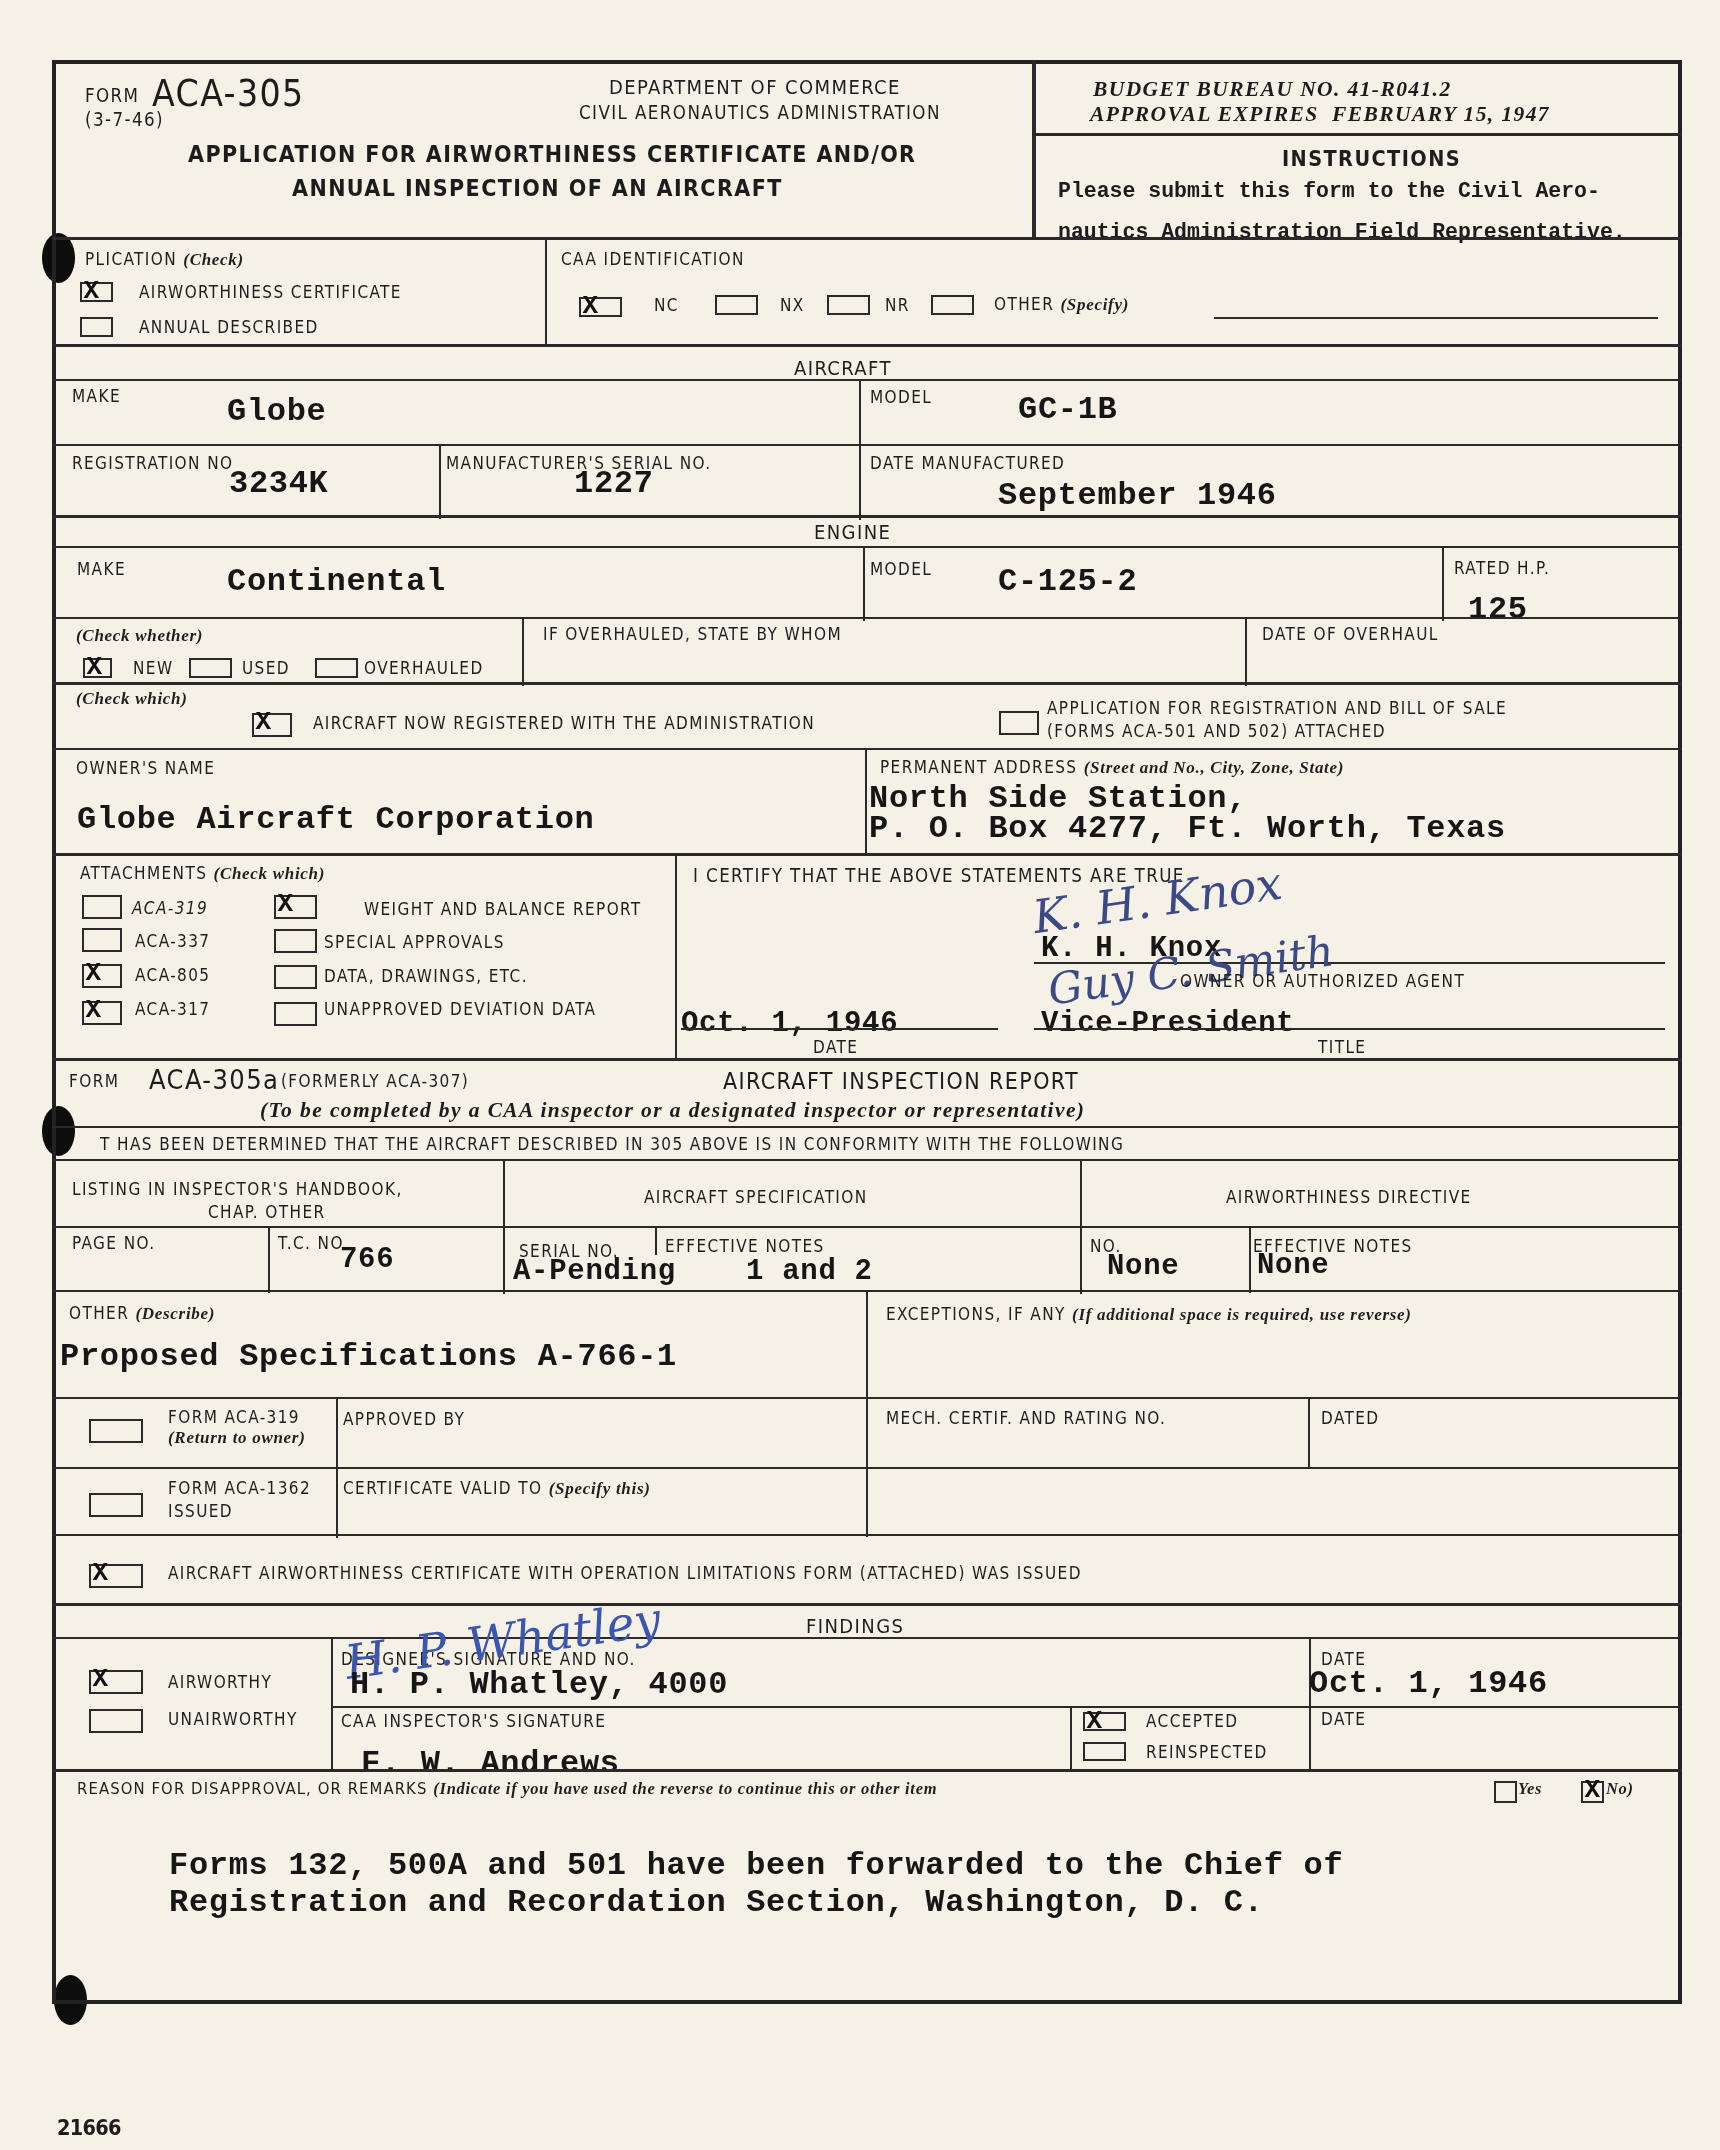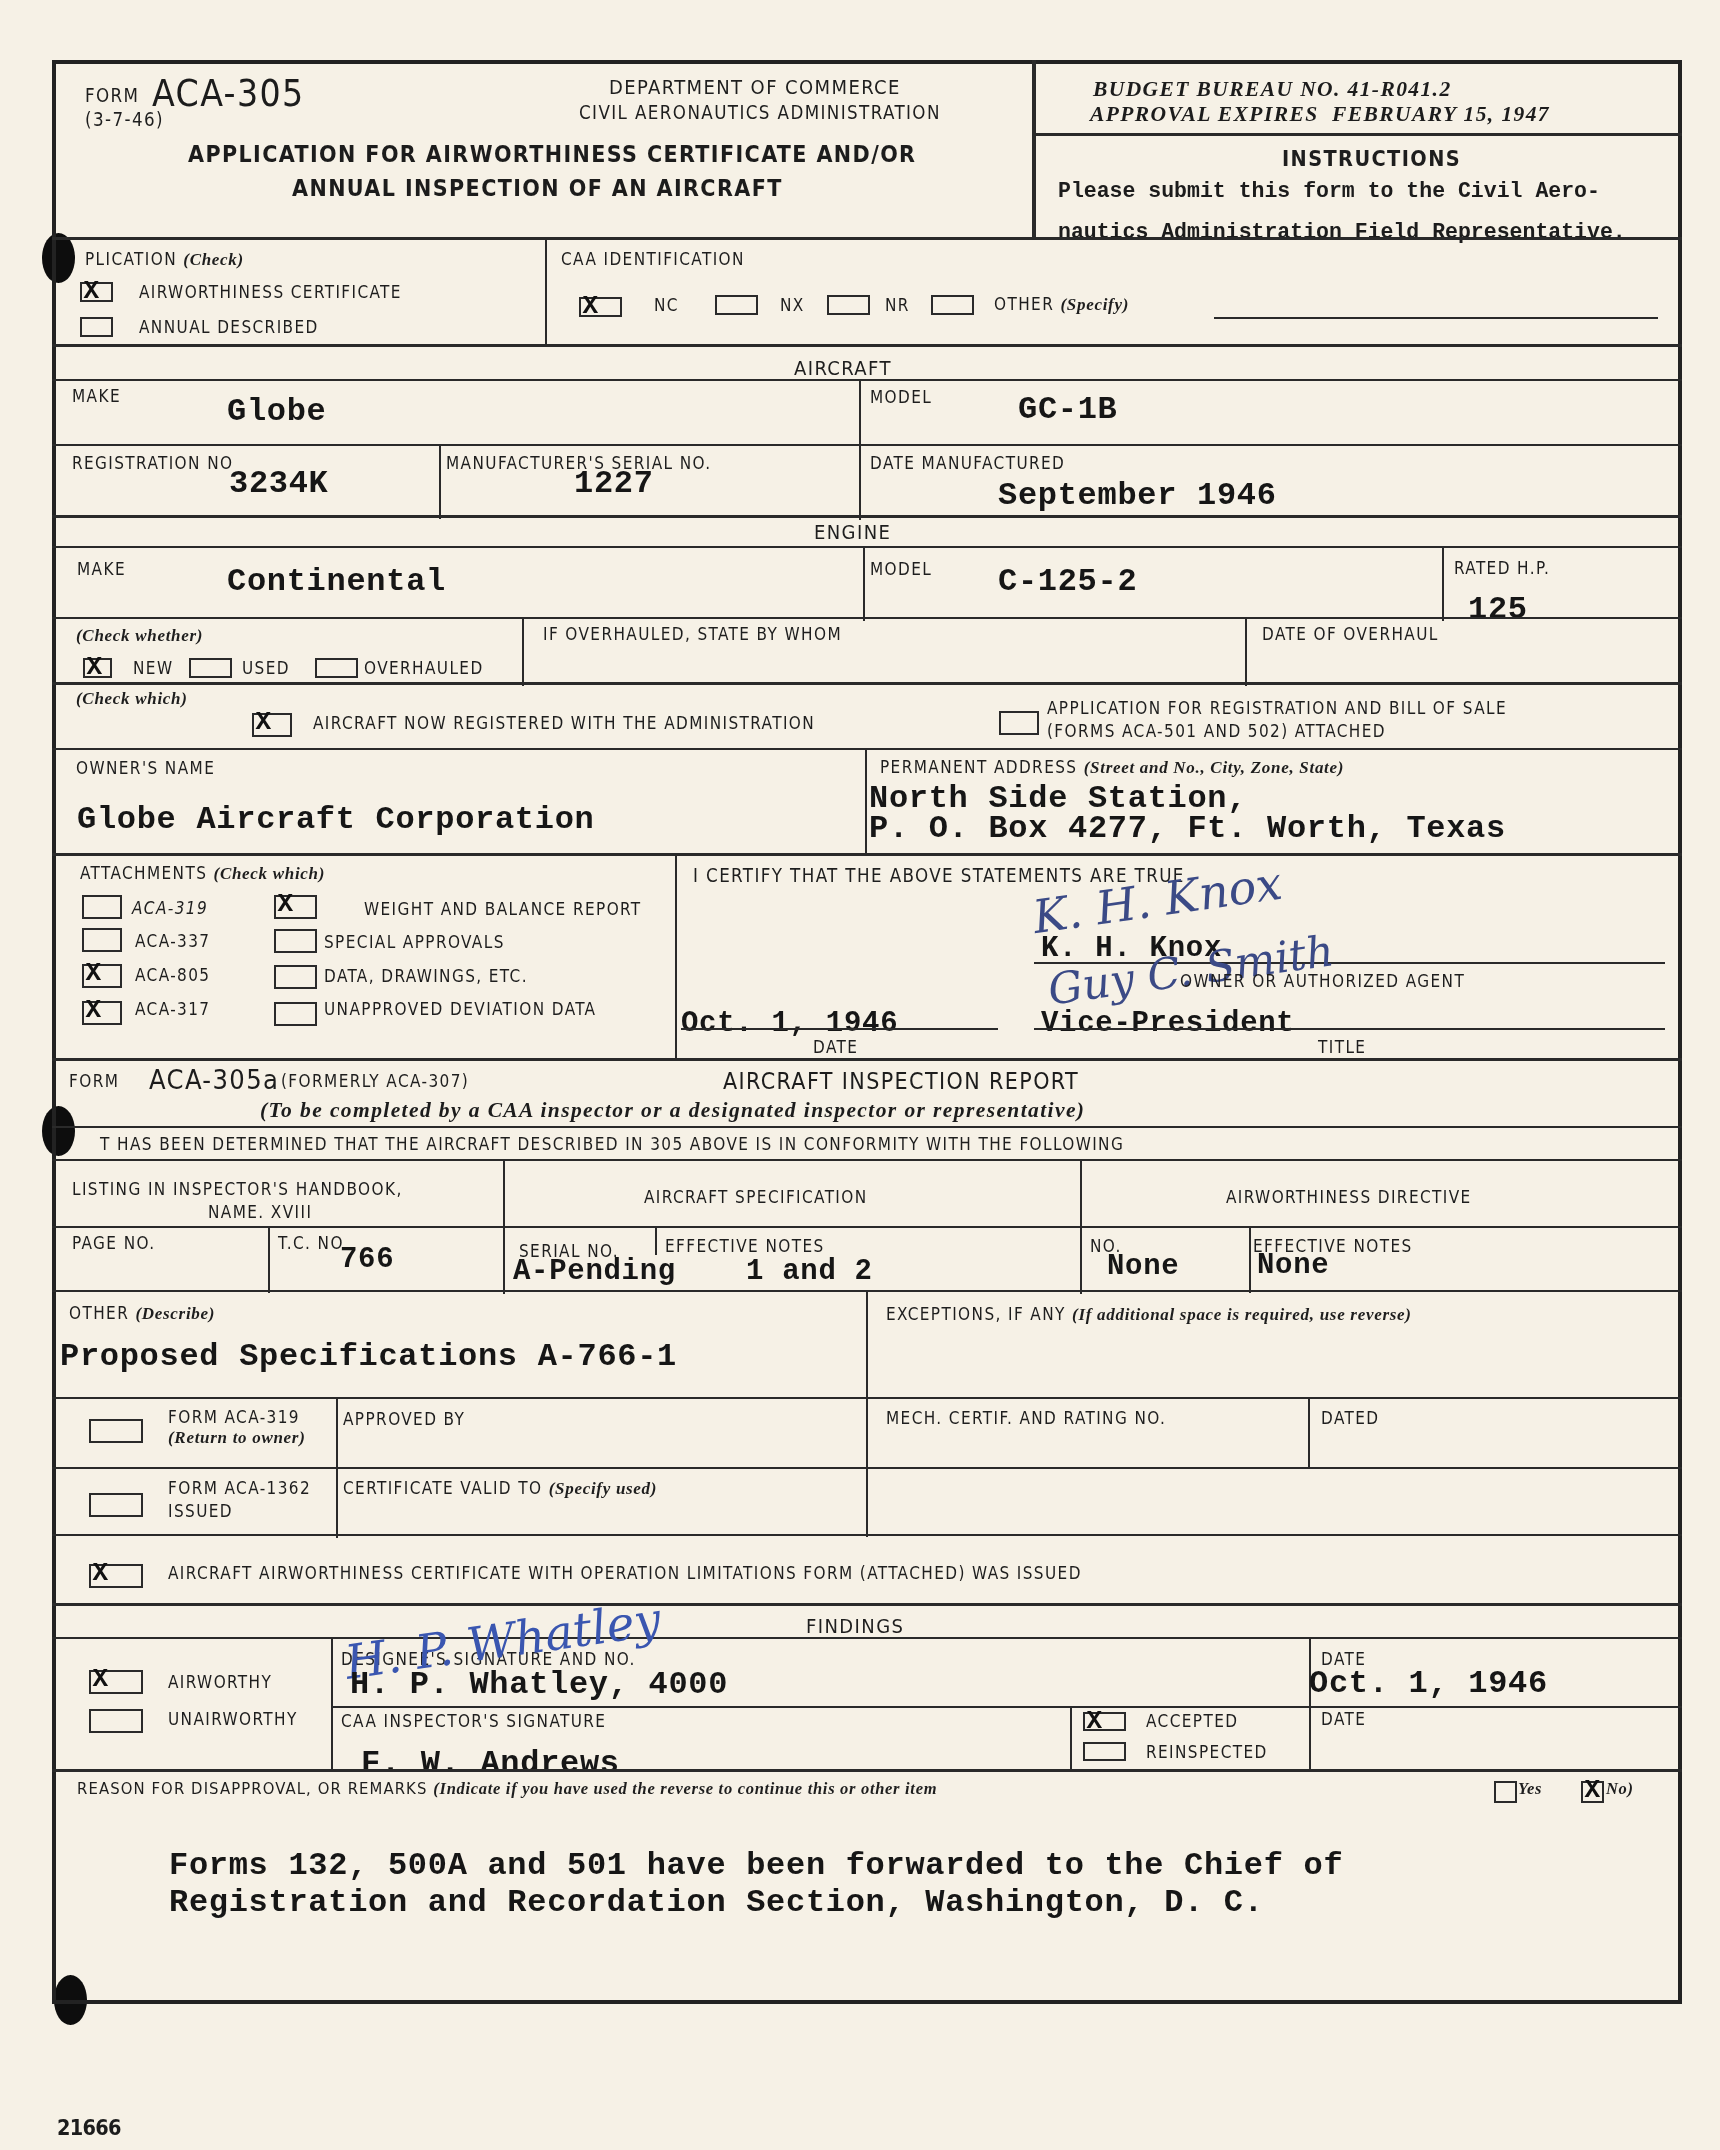--- a/index.html
+++ b/index.html
@@ -165,21 +165,21 @@
 
 <span class="lbl" style="left:69px;top:1071px;">FORM</span>
 <span class="abs title-big" style="left:149px;top:1064px;font-size:27px;font-weight:normal;">ACA-305a</span>
 <span class="lbl" style="left:281px;top:1071px;">(FORMERLY ACA-307)</span>
 <span class="abs title-big" style="left:723px;top:1068px;font-size:23px;font-weight:normal;">AIRCRAFT INSPECTION REPORT</span>
 <span class="abs" style="left:260px;top:1098px;font-family:'Liberation Serif',serif;font-style:italic;font-weight:bold;font-size:21.5px;letter-spacing:1.4px;">(To be completed by a CAA inspector or a designated inspector or representative)</span>
 <div class="hl thin" style="left:52px;top:1126px;width:1630px;"></div>
 <span class="lbl" style="left:100px;top:1134px;">T HAS BEEN DETERMINED THAT THE AIRCRAFT DESCRIBED IN 305 ABOVE IS IN CONFORMITY WITH THE FOLLOWING</span>
 <div class="hl thin" style="left:52px;top:1159px;width:1630px;"></div>
 <span class="lbl" style="left:72px;top:1179px;">LISTING IN INSPECTOR'S HANDBOOK,</span>
-<span class="lbl" style="left:208px;top:1202px;">NAME. XVIII</span>
+<span class="lbl" style="left:208px;top:1202px;">CHAP. OTHER</span>
 <div class="vl" style="left:503px;top:1159px;height:135px;"></div>
 <span class="lbl" style="left:644px;top:1187px;">AIRCRAFT SPECIFICATION</span>
 <div class="vl" style="left:1080px;top:1159px;height:135px;"></div>
 <span class="lbl" style="left:1226px;top:1187px;">AIRWORTHINESS DIRECTIVE</span>
 <div class="hl thin" style="left:52px;top:1226px;width:1630px;"></div>
 <span class="lbl" style="left:72px;top:1233px;">PAGE NO.</span>
 <span class="type sm" style="left:86px;top:1252px;"></span>
 <div class="vl" style="left:268px;top:1226px;height:67px;"></div>
 <span class="lbl" style="left:278px;top:1233px;">T.C. NO</span>
 <span class="type sm" style="left:340px;top:1243px;">766</span>
@@ -211,21 +211,21 @@
 <span class="lbl" style="left:886px;top:1408px;">MECH. CERTIF. AND RATING NO.</span>
 <span class="type sm" style="left:889px;top:1434px;"></span>
 <div class="vl" style="left:1308px;top:1397px;height:72px;"></div>
 <span class="lbl" style="left:1321px;top:1408px;">DATED</span>
 <span class="type sm" style="left:1321px;top:1434px;"></span>
 <div class="hl thin" style="left:52px;top:1467px;width:1630px;"></div>
 
 <div class="cb" style="left:89px;top:1493px;width:54px;height:24.4px;"></div>
 <span class="lbl" style="left:168px;top:1478px;">FORM ACA-1362</span>
 <span class="lbl" style="left:168px;top:1501px;">ISSUED</span>
-<span class="lbl" style="left:343px;top:1478px;"><span>CERTIFICATE VALID TO</span> <i>(Specify used)</i></span>
+<span class="lbl" style="left:343px;top:1478px;"><span>CERTIFICATE VALID TO</span> <i>(Specify this)</i></span>
 <span class="type sm" style="left:358px;top:1501px;"></span>
 <div class="hl thin" style="left:52px;top:1534px;width:1630px;"></div>
 
 <div class="cb checked" style="left:89px;top:1564px;width:54px;height:24.4px;"></div>
 <span class="lbl" style="left:168px;top:1563px;">AIRCRAFT AIRWORTHINESS CERTIFICATE WITH OPERATION LIMITATIONS FORM (ATTACHED) WAS ISSUED</span>
 <div class="hl" style="left:52px;top:1603px;width:1630px;"></div>
 
 <span class="lbl" style="left:806px;top:1614px;font-size:20px;">FINDINGS</span>
 <div class="hl thin" style="left:52px;top:1637px;width:1630px;"></div>
 <div class="cb checked" style="left:89px;top:1670px;width:54px;height:24.4px;"></div>

